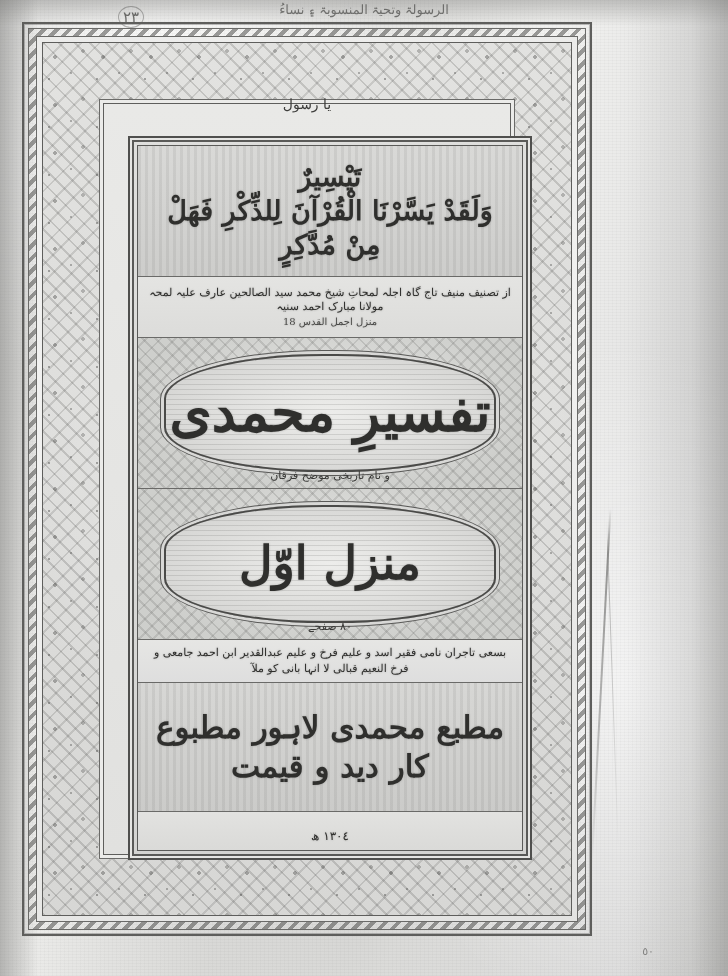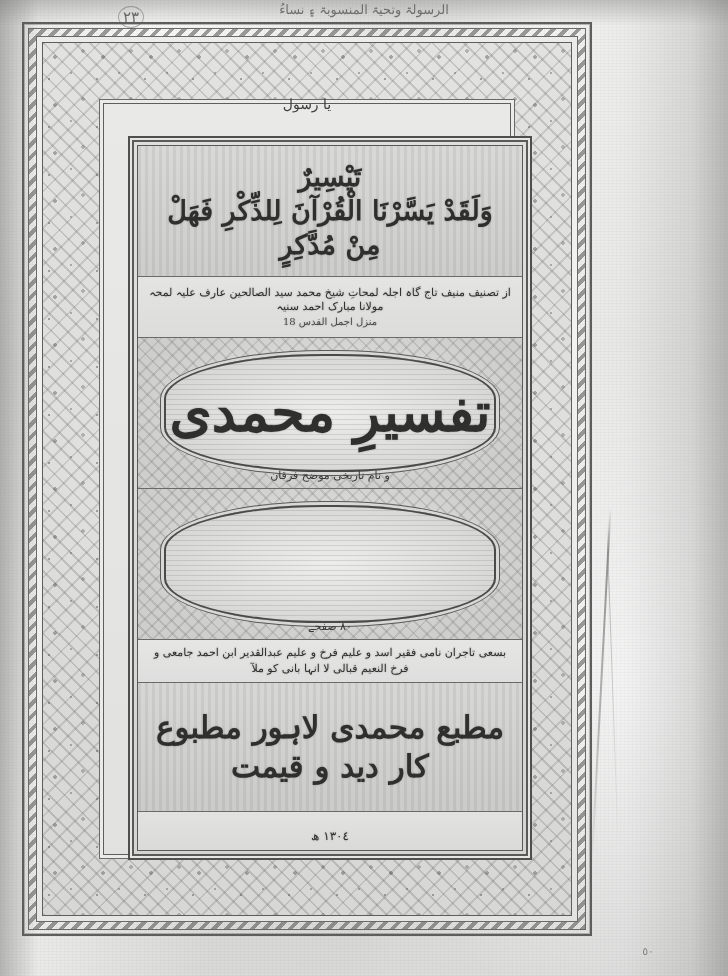--- a/index.html
+++ b/index.html
@@ -363,20 +363,21 @@
         </div>
 
         <div class="block band-medallion">
           <div class="medallion-shape"></div>
           <div class="calli medallion-text">تفسیرِ محمدی</div>
           <div class="caption">و نام تاریخی موضح فرقان</div>
         </div>
 
         <div class="block band-medallion">
           <div class="medallion-shape"></div>
+          <div class="calli medallion-text small">منزل اوّل</div>
           <div class="caption">٨٠ صفحے</div>
         </div>
 
         <div class="block band-small-text">
           <div class="calli">بسعی تاجران نامی فقیر اسد و علیم فرخ و علیم عبدالقدیر ابن احمد جامعی و فرخ النعیم قبالی لا انہا بانی کو ملآ</div>
         </div>
 
         <div class="block band-imprint">
           <div class="calli">
             <div>مطبع محمدی لاہور مطبوع</div>

